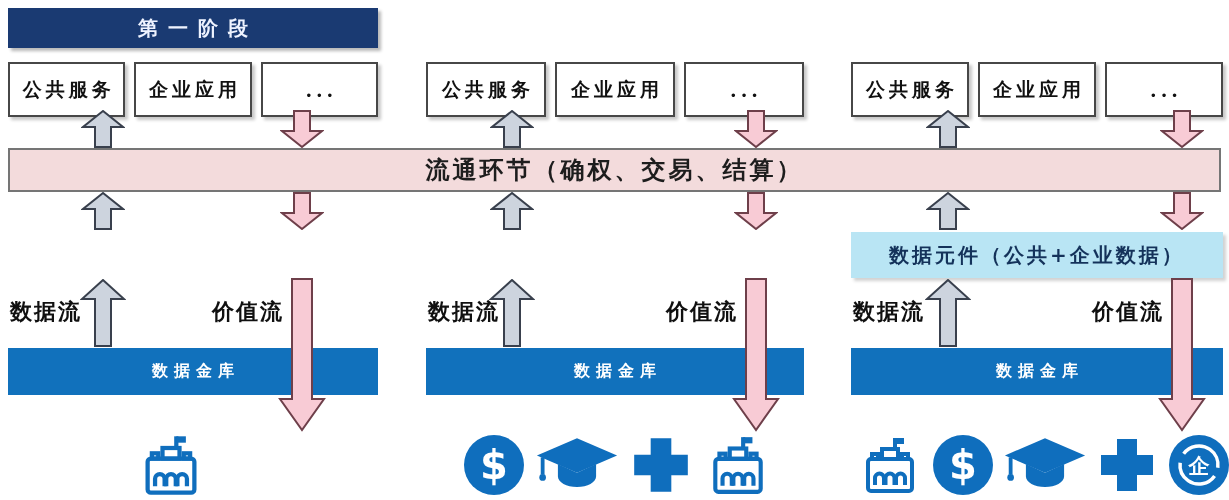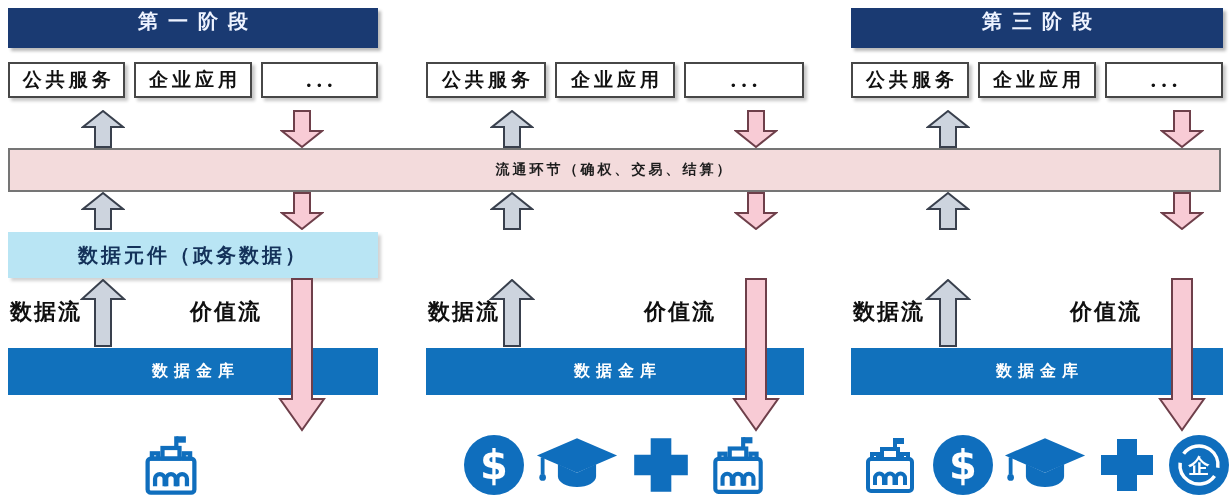--- a/index.html
+++ b/index.html
@@ -3,34 +3,34 @@
 <meta charset="utf-8">
 <style>
   html,body{margin:0;padding:0;background:#fff;}
   .canvas{
     position:relative;width:1229px;height:500px;background:#ffffff;overflow:hidden;
     font-family:"DejaVu Serif","Liberation Serif",serif;
   }
   .stage{position:absolute;top:0;height:100%;}
   .hdr{
     position:absolute;top:8px;left:0;right:0;height:40px;background:#1a3a72;
-    color:#eef3ff;display:flex;justify-content:center;
+    color:#eef3ff;display:flex;align-items:center;justify-content:center;
     font-size:20px;font-weight:bold;letter-spacing:10px;padding-left:10px;
     box-shadow:3px 3px 3px rgba(0,0,0,.28);
   }
-  .boxrow{position:absolute;top:62px;left:0;right:0;height:36px;display:flex;gap:9px;}
+  .boxrow{position:absolute;top:62px;left:0;right:0;height:55px;display:flex;gap:9px;}
   .wbox{
     flex:1;background:#fff;border:2px solid #474747;box-sizing:border-box;
     box-shadow:3px 3px 3px rgba(0,0,0,.22);display:flex;align-items:center;justify-content:center;
     font-size:19px;font-weight:bold;letter-spacing:4px;padding-left:4px;color:#111;
   }
   .band{
     position:absolute;left:8px;right:8px;top:148px;height:44px;background:#f3dbdc;
     border:2px solid #757575;box-sizing:border-box;display:flex;align-items:center;justify-content:center;
-    font-size:14px;font-weight:bold;letter-spacing:3px;color:#1d1d1d;z-index:2;
+    font-size:24px;font-weight:bold;letter-spacing:3px;color:#1d1d1d;z-index:2;
   }
   .elem{
     position:absolute;top:232px;left:0;right:0;height:46px;background:#b9e5f4;
     box-shadow:3px 3px 3px rgba(0,0,0,.18);display:flex;align-items:center;justify-content:center;
     font-size:20px;font-weight:bold;letter-spacing:3px;color:#14325a;
   }
   .vault{
     position:absolute;top:348px;left:0;right:0;height:47px;background:#1171bc;
     display:flex;align-items:center;justify-content:center;color:#ffffff;
     font-size:16px;font-weight:bold;letter-spacing:6px;padding-left:6px;z-index:1;
@@ -38,21 +38,21 @@
   .arr{position:absolute;line-height:0;}
   .arr svg{display:block;}
   .arr.up1{top:110px;left:calc(var(--gray-x) - 22px);}
   .arr.dn1{top:110px;left:calc(var(--pink-x) - 22px);}
   .arr.up2{top:192px;left:calc(var(--gray-x) - 22px);}
   .arr.dn2{top:192px;left:calc(var(--pink-x) - 22px);}
   .arr.up3{top:279px;left:calc(var(--gray-x) - 23px);}
   .arr.long{top:278px;left:calc(var(--pink-x) - 24px);z-index:5;}
   .flow-label{position:absolute;top:297px;font-size:22px;font-weight:bold;color:#101010;letter-spacing:2px;white-space:nowrap;}
   .dflow{left:2px;text-align:right;}
-  .vflow{left:calc(var(--pink-x) - 112px);width:94px;text-align:left;}
+  .vflow{left:calc(var(--pink-x) - 112px);width:94px;text-align:right;}
   .icons{position:absolute;top:430px;left:0;right:0;height:70px;display:flex;align-items:center;gap:9px;}
   .ic{line-height:0;}
 </style>
 </head>
 <body>
 
 <div class="canvas">
 
   <div class="band">
     <span>流通环节（确权、交易、结算）</span>
@@ -82,23 +82,20 @@
       <svg width="44" height="38" viewBox="0 0 44 38">
           <polygon points="22,1 2,17 14,17 14,37 30,37 30,17 42,17" fill="#cdd4de" stroke="#39404d" stroke-width="2"></polygon>
         </svg>
     </div>
     <div class="arr dn2">
       <svg width="44" height="38" viewBox="0 0 44 38">
           <polygon points="22,37 42,21 30,21 30,1 14,1 14,21 2,21" fill="#f8cbd5" stroke="#6e3f4a" stroke-width="2"></polygon>
         </svg>
     </div>
 
-    <div class="elem">
-      <span>数据元件（政务数据）</span>
-    </div>
 
     <div class="flow-label dflow">数据流</div>
     <div class="flow-label vflow">价值流</div>
 
     <div class="arr up3">
       <svg width="46" height="68" viewBox="0 0 46 68">
           <polygon points="23,1 2,20 15,20 15,67 31,67 31,20 44,20" fill="#cdd4de" stroke="#39404d" stroke-width="2"></polygon>
         </svg>
     </div>
     <div class="arr long">
@@ -205,23 +202,20 @@
           <rect x="10" y="26" width="44" height="32" rx="3"></rect>
           <path d="M17 52 v-7 a4.5 4.5 0 0 1 9 0 v7"></path>
           <path d="M27.5 52 v-7 a4.5 4.5 0 0 1 9 0 v7"></path>
           <path d="M38 52 v-7 a4.5 4.5 0 0 1 9 0 v7"></path>
         </svg>
       </span>
     </div>
   </div>
 
   <div class="stage" style="left:851px;width:372px;--gray-x:97px;--pink-x:331px;">
-    <div class="hdr">
-      <span>第三阶段</span>
-    </div>
     <div class="boxrow">
       <div class="wbox">公共服务</div>
       <div class="wbox">企业应用</div>
       <div class="wbox">...</div>
     </div>
 
     <div class="arr up1">
       <svg width="44" height="38" viewBox="0 0 44 38">
           <polygon points="22,1 2,17 14,17 14,37 30,37 30,17 42,17" fill="#cdd4de" stroke="#39404d" stroke-width="2"></polygon>
         </svg>
@@ -235,20 +229,23 @@
       <svg width="44" height="38" viewBox="0 0 44 38">
           <polygon points="22,1 2,17 14,17 14,37 30,37 30,17 42,17" fill="#cdd4de" stroke="#39404d" stroke-width="2"></polygon>
         </svg>
     </div>
     <div class="arr dn2">
       <svg width="44" height="38" viewBox="0 0 44 38">
           <polygon points="22,37 42,21 30,21 30,1 14,1 14,21 2,21" fill="#f8cbd5" stroke="#6e3f4a" stroke-width="2"></polygon>
         </svg>
     </div>
 
+    <div class="elem">
+      <span>数据元件（公共+企业数据）</span>
+    </div>
 
     <div class="flow-label dflow">数据流</div>
     <div class="flow-label vflow">价值流</div>
 
     <div class="arr up3">
       <svg width="46" height="68" viewBox="0 0 46 68">
           <polygon points="23,1 2,20 15,20 15,67 31,67 31,20 44,20" fill="#cdd4de" stroke="#39404d" stroke-width="2"></polygon>
         </svg>
     </div>
     <div class="arr long">

